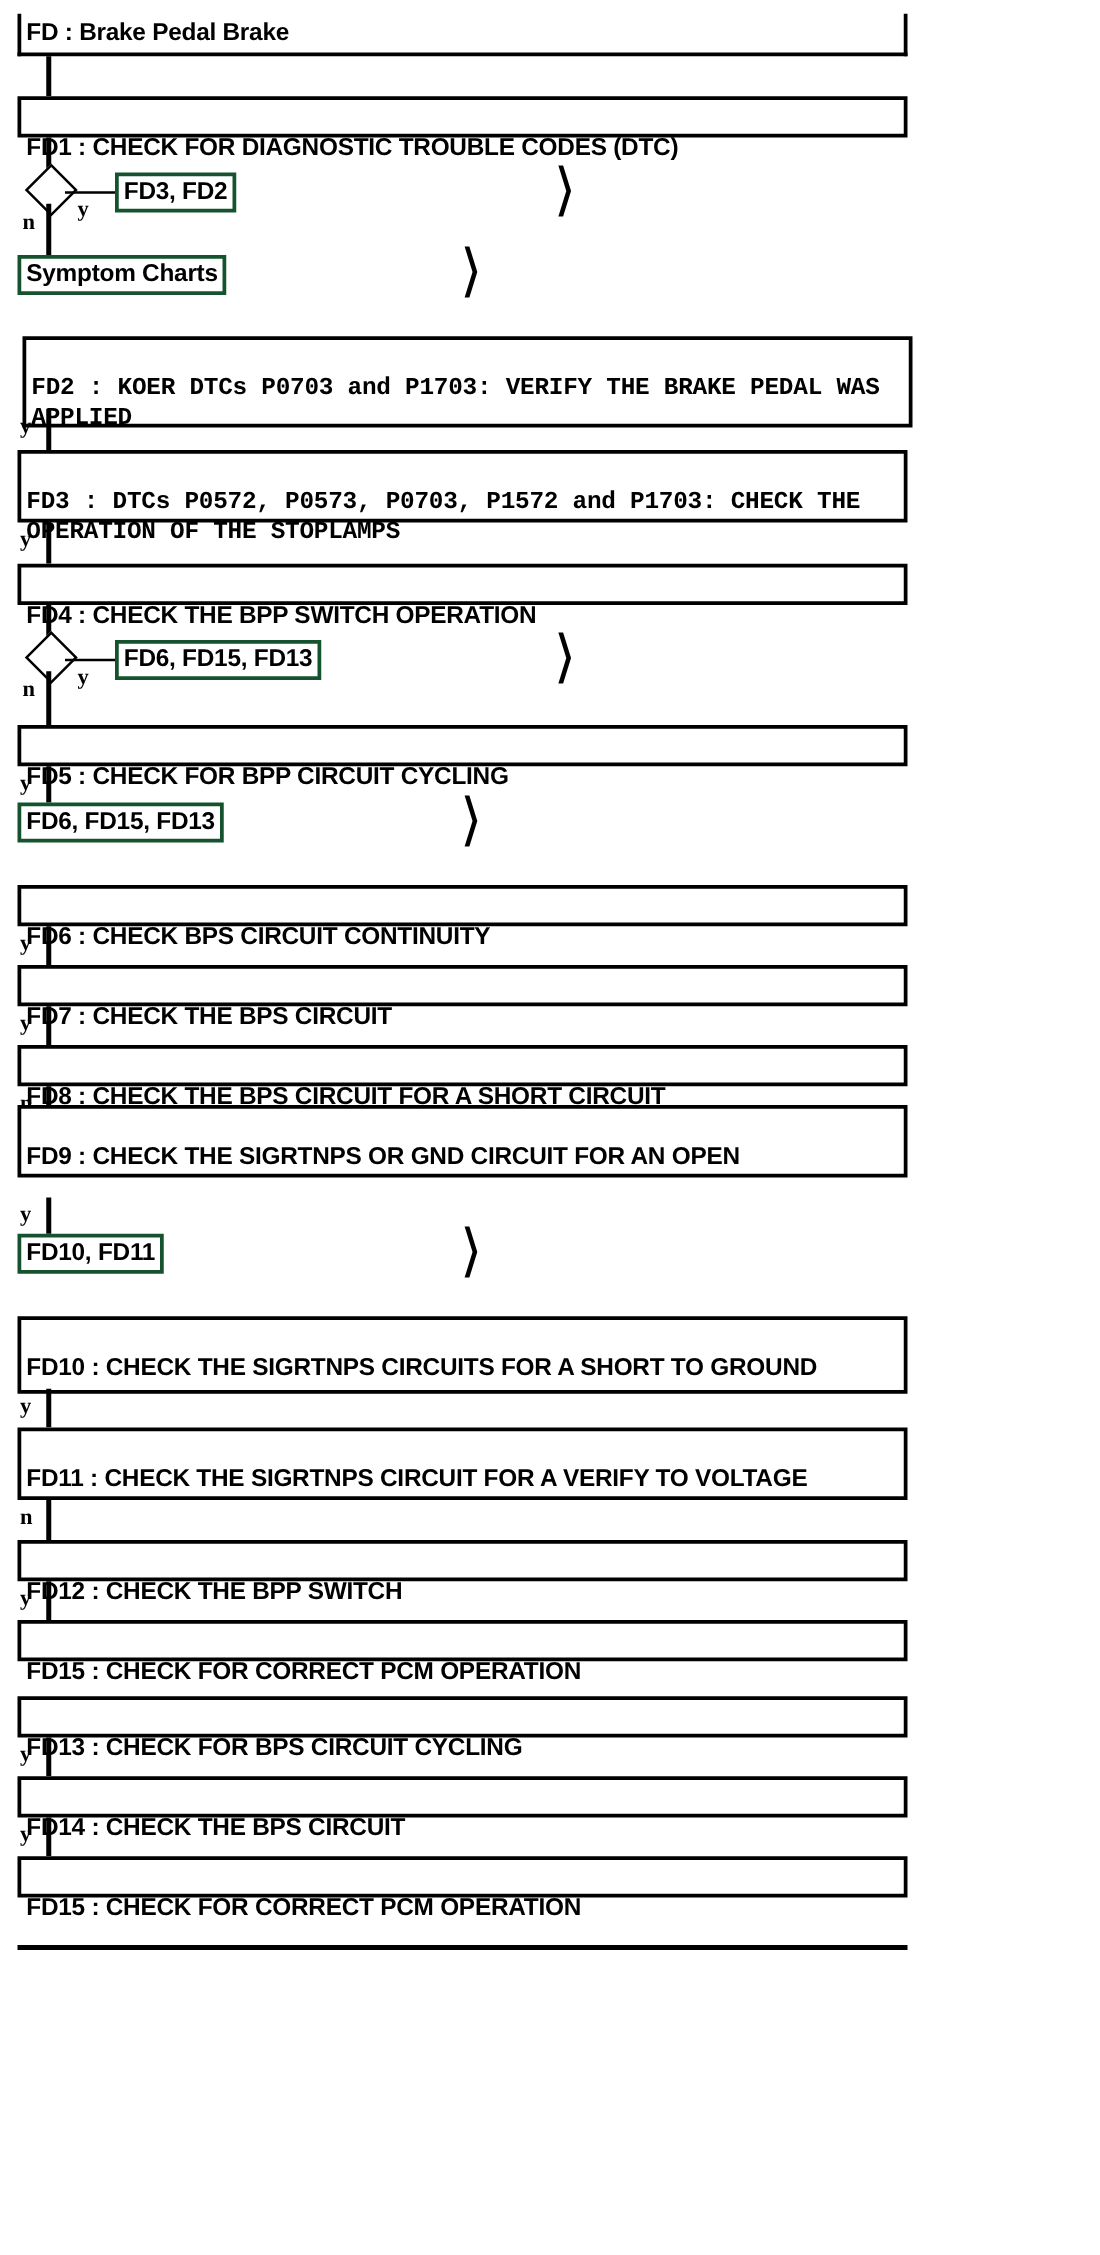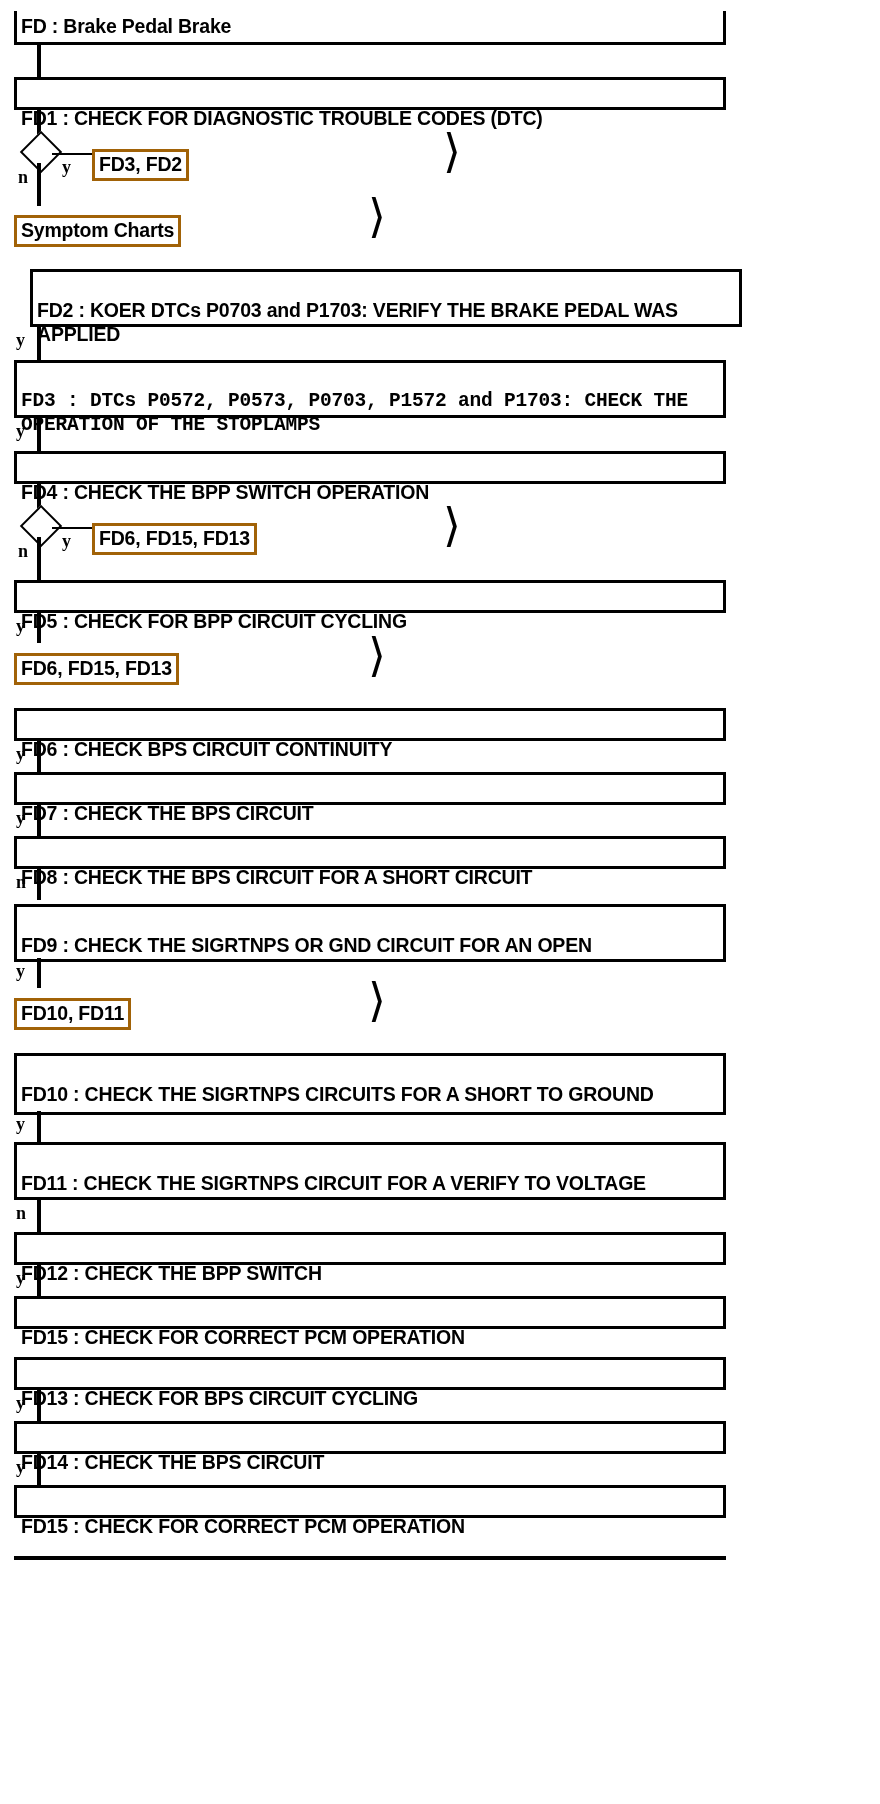--- a/index.html
+++ b/index.html
@@ -48,30 +48,29 @@
     background: #fff;
     padding: 3px 0 3px 4px;
     font-size: 19.5px;
     font-weight: bold;
     line-height: 24px;
     letter-spacing: -0.2px;
   }
 
   
   .ref {
-    border: 3px solid #a16207;
+    border: 3px solid #14532d;
     background: #fff;
     padding: 1px 4px 2px 4px;
     font-size: 19.5px;
     font-weight: bold;
     line-height: 23px;
     letter-spacing: -0.2px;
     display: inline-block;
     white-space: nowrap;
-    margin-top: 11px;
   }
 
   
   .vline {
     position: absolute;
     width: 4px;
     background: #000;
   }
 
   
@@ -141,21 +140,21 @@
   <div class="chevron" style="left:443px; top:129px;">⟩</div>
   <div class="blabel" style="left:62px; top:158px;">y</div>
   <div class="blabel" style="left:18px; top:168px;">n</div>
   <div class="vline" style="left:37px; top:163px; height:43px;"></div>
 
   <div class="node ref" style="left:14px; top:204px;text-align:right;">
     <span>Symptom Charts</span>
   </div>
   <div class="chevron" style="left:368px; top:194px;">⟩</div>
 
-  <div class="node step" style="left:30px; top:269px; width:712px; height:58px;">
+  <div class="node step" style="left:18px; top:269px; width:712px; height:73px;font-family:Liberation Mono, monospace;">
     <span>FD2 : KOER DTCs P0703 and P1703: VERIFY THE BRAKE PEDAL WAS APPLIED</span>
   </div>
   <div class="vline" style="left:37px; top:327px; height:33px;"></div>
   <div class="blabel" style="left:16px; top:331px;">y</div>
 
   <div class="node step" style="left:14px; top:360px; width:712px; height:58px;font-family:Liberation Mono, monospace;">
     <span>FD3 : DTCs P0572, P0573, P0703, P1572 and P1703: CHECK THE OPERATION OF THE STOPLAMPS</span>
   </div>
   <div class="vline" style="left:37px; top:418px; height:33px;"></div>
   <div class="blabel" style="left:16px; top:422px;">y</div>
@@ -197,21 +196,21 @@
   </div>
   <div class="vline" style="left:37px; top:805px; height:31px;"></div>
   <div class="blabel" style="left:16px; top:809px;">y</div>
 
   <div class="node step" style="left:14px; top:836px; width:712px; height:33px;">
     <span>FD8 : CHECK THE BPS CIRCUIT FOR A SHORT CIRCUIT</span>
   </div>
   <div class="vline" style="left:37px; top:869px; height:31px;"></div>
   <div class="blabel" style="left:16px; top:873px;">n</div>
 
-  <div class="node step" style="left:14px; top:904px; width:712px; height:58px;">
+  <div class="node step" style="left:14px; top:884px; width:712px; height:58px;">
     <span>FD9 : CHECK THE SIGRTNPS OR GND CIRCUIT FOR AN OPEN</span>
   </div>
   <div class="vline" style="left:37px; top:958px; height:30px;"></div>
   <div class="blabel" style="left:16px; top:962px;">y</div>
 
   <div class="node ref" style="left:14px; top:987px;">
     <span>FD10, FD11</span>
   </div>
   <div class="chevron" style="left:368px; top:978px;">⟩</div>
 

